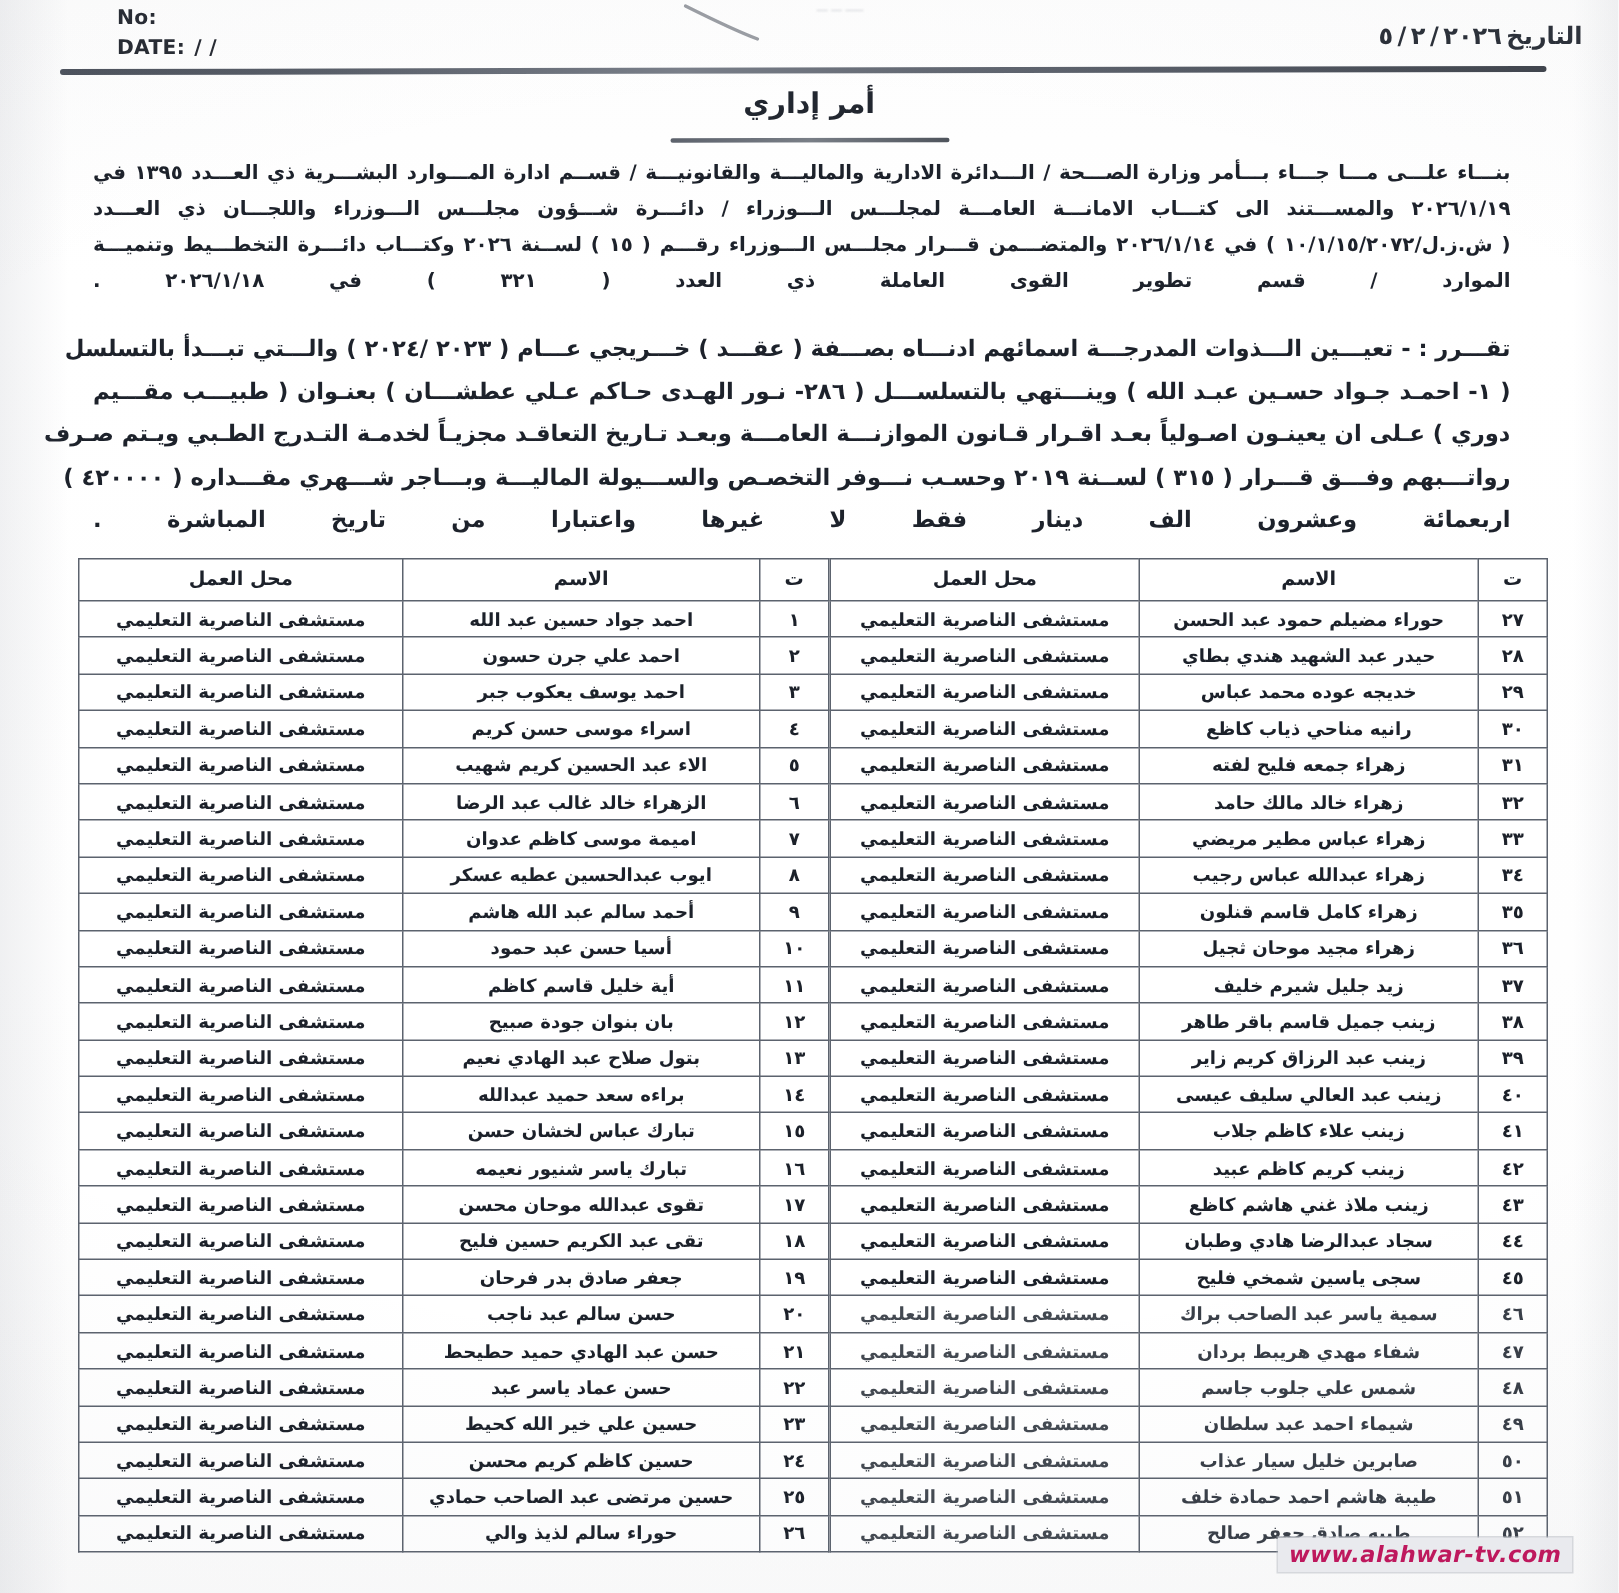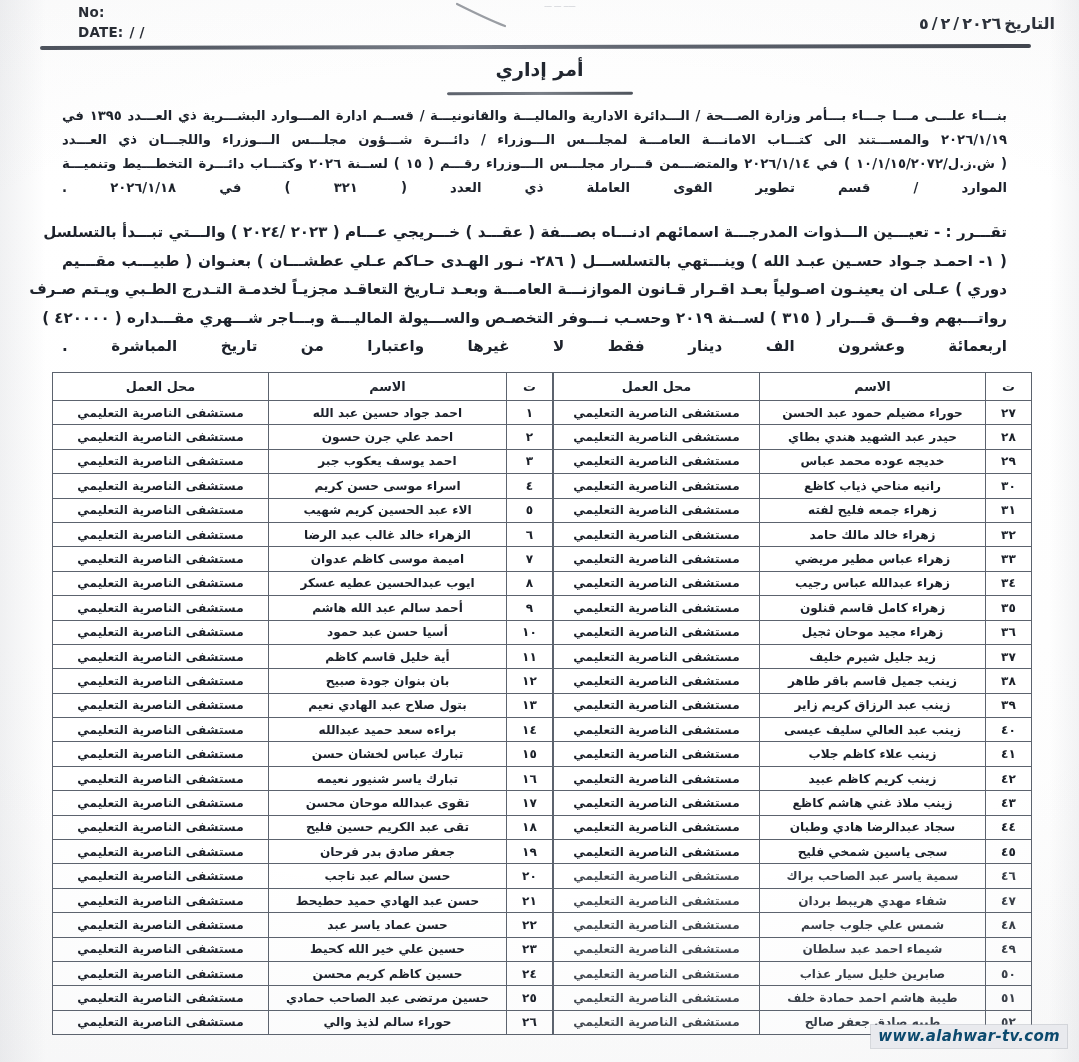--- a/index.html
+++ b/index.html
@@ -224,25 +224,25 @@
   td.cell-name  { font-size: 12.2px; padding: 0 7px; text-align: center; }
   td.cell-place { font-size: 12.0px; padding: 0 5px; }
 
   
   .left-tbl tbody tr:nth-child(n+20) td { color: #2a303a; opacity: 0.93; }
   .left-tbl tbody tr:nth-child(n+20) td.cell-place { opacity: 0.88; }
 
   
   .watermark {
     position: absolute;
-    right: 12px;
+    right: 31px;
     bottom: 14px;
     direction: ltr;
     background: #e9eaee;
-    color: #0c4a6e;
+    color: #be185d;
     font-family: "DejaVu Sans", "Liberation Sans", sans-serif;
     font-weight: 700;
     font-style: italic;
     font-size: 15px;
     letter-spacing: 0.3px;
     padding: 2px 7px 3px 7px;
     z-index: 45;
     box-shadow: 0 0 0 1px rgba(180,184,192,0.5);
   }
 </style>

